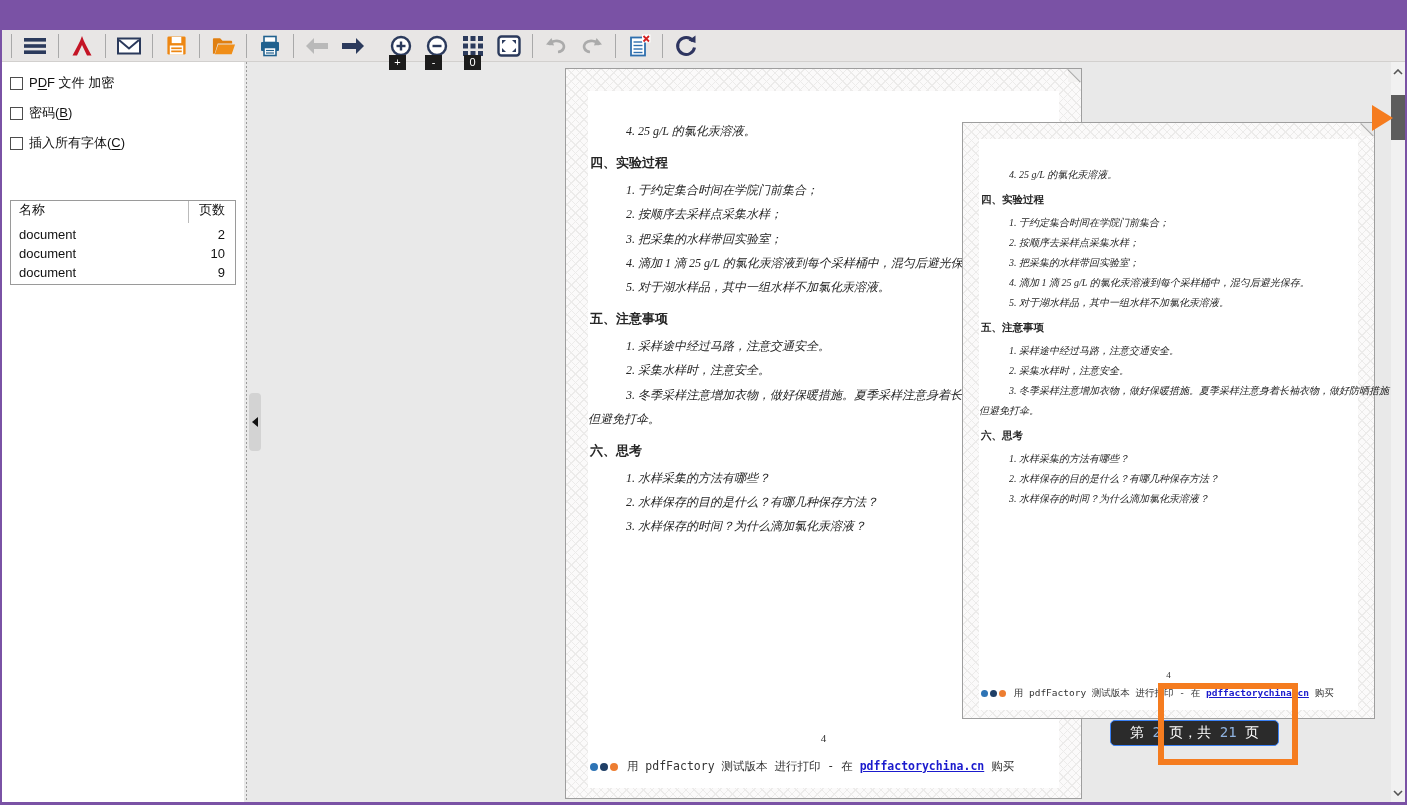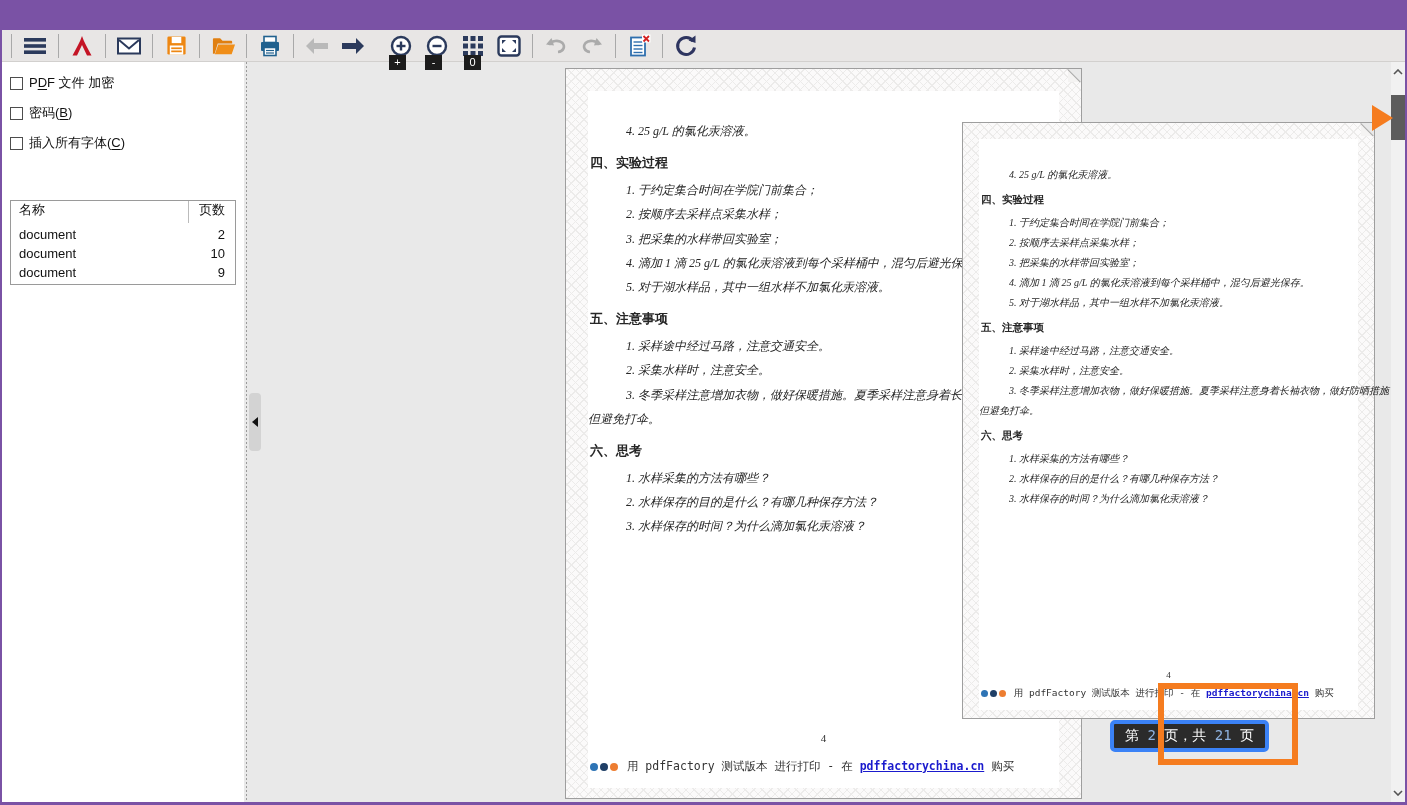--- a/index.html
+++ b/index.html
@@ -75,21 +75,21 @@
   .varrow{position:absolute;left:0;width:14px;height:15px;display:flex;align-items:center;justify-content:center;}
   .varrow.up{top:2px;}
   .varrow.down{bottom:2px;}
   .vthumb{position:absolute;left:0;top:33px;width:14px;height:45px;background:#5c5c5c;}
   
   .hint{position:absolute;color:var(--accent,#f57c1f);font-size:27px;font-weight:600;letter-spacing:1px;z-index:40;white-space:nowrap;}
   .hint-scroll{top:41px;right:48px;}
   .hint-stats{left:1153px;top:576px;}
   .orange-arrow{position:absolute;left:1370px;top:43px;width:0;height:0;border-top:13px solid transparent;border-bottom:13px solid transparent;border-left:21px solid var(--accent,#f57c1f);z-index:50;}
   .orange-rect{position:absolute;left:1156px;top:621px;width:140px;height:82px;border:6px solid var(--accent,#f57c1f);z-index:40;}
-  .tooltip{position:absolute;left:1108px;top:658px;background:#2b2b2b;border:4px solid #3b82f6;border-radius:5px;color:#fff;font-family:"DejaVu Sans Mono","Liberation Mono",monospace;font-size:14px;padding:3px 11px;z-index:30;white-space:nowrap;}
+  .tooltip{position:absolute;left:1108px;top:658px;background:#2b2b2b;border:1px solid #3b82f6;border-radius:5px;color:#fff;font-family:"DejaVu Sans Mono","Liberation Mono",monospace;font-size:14px;padding:3px 19px;z-index:30;white-space:nowrap;}
   .tooltip .num{color:#8fb3e0;}
   u{text-underline-offset:2px;}
 </style>
 </head>
 <body>
 
 <div class="app">
 
 
   <div class="toolbar">

